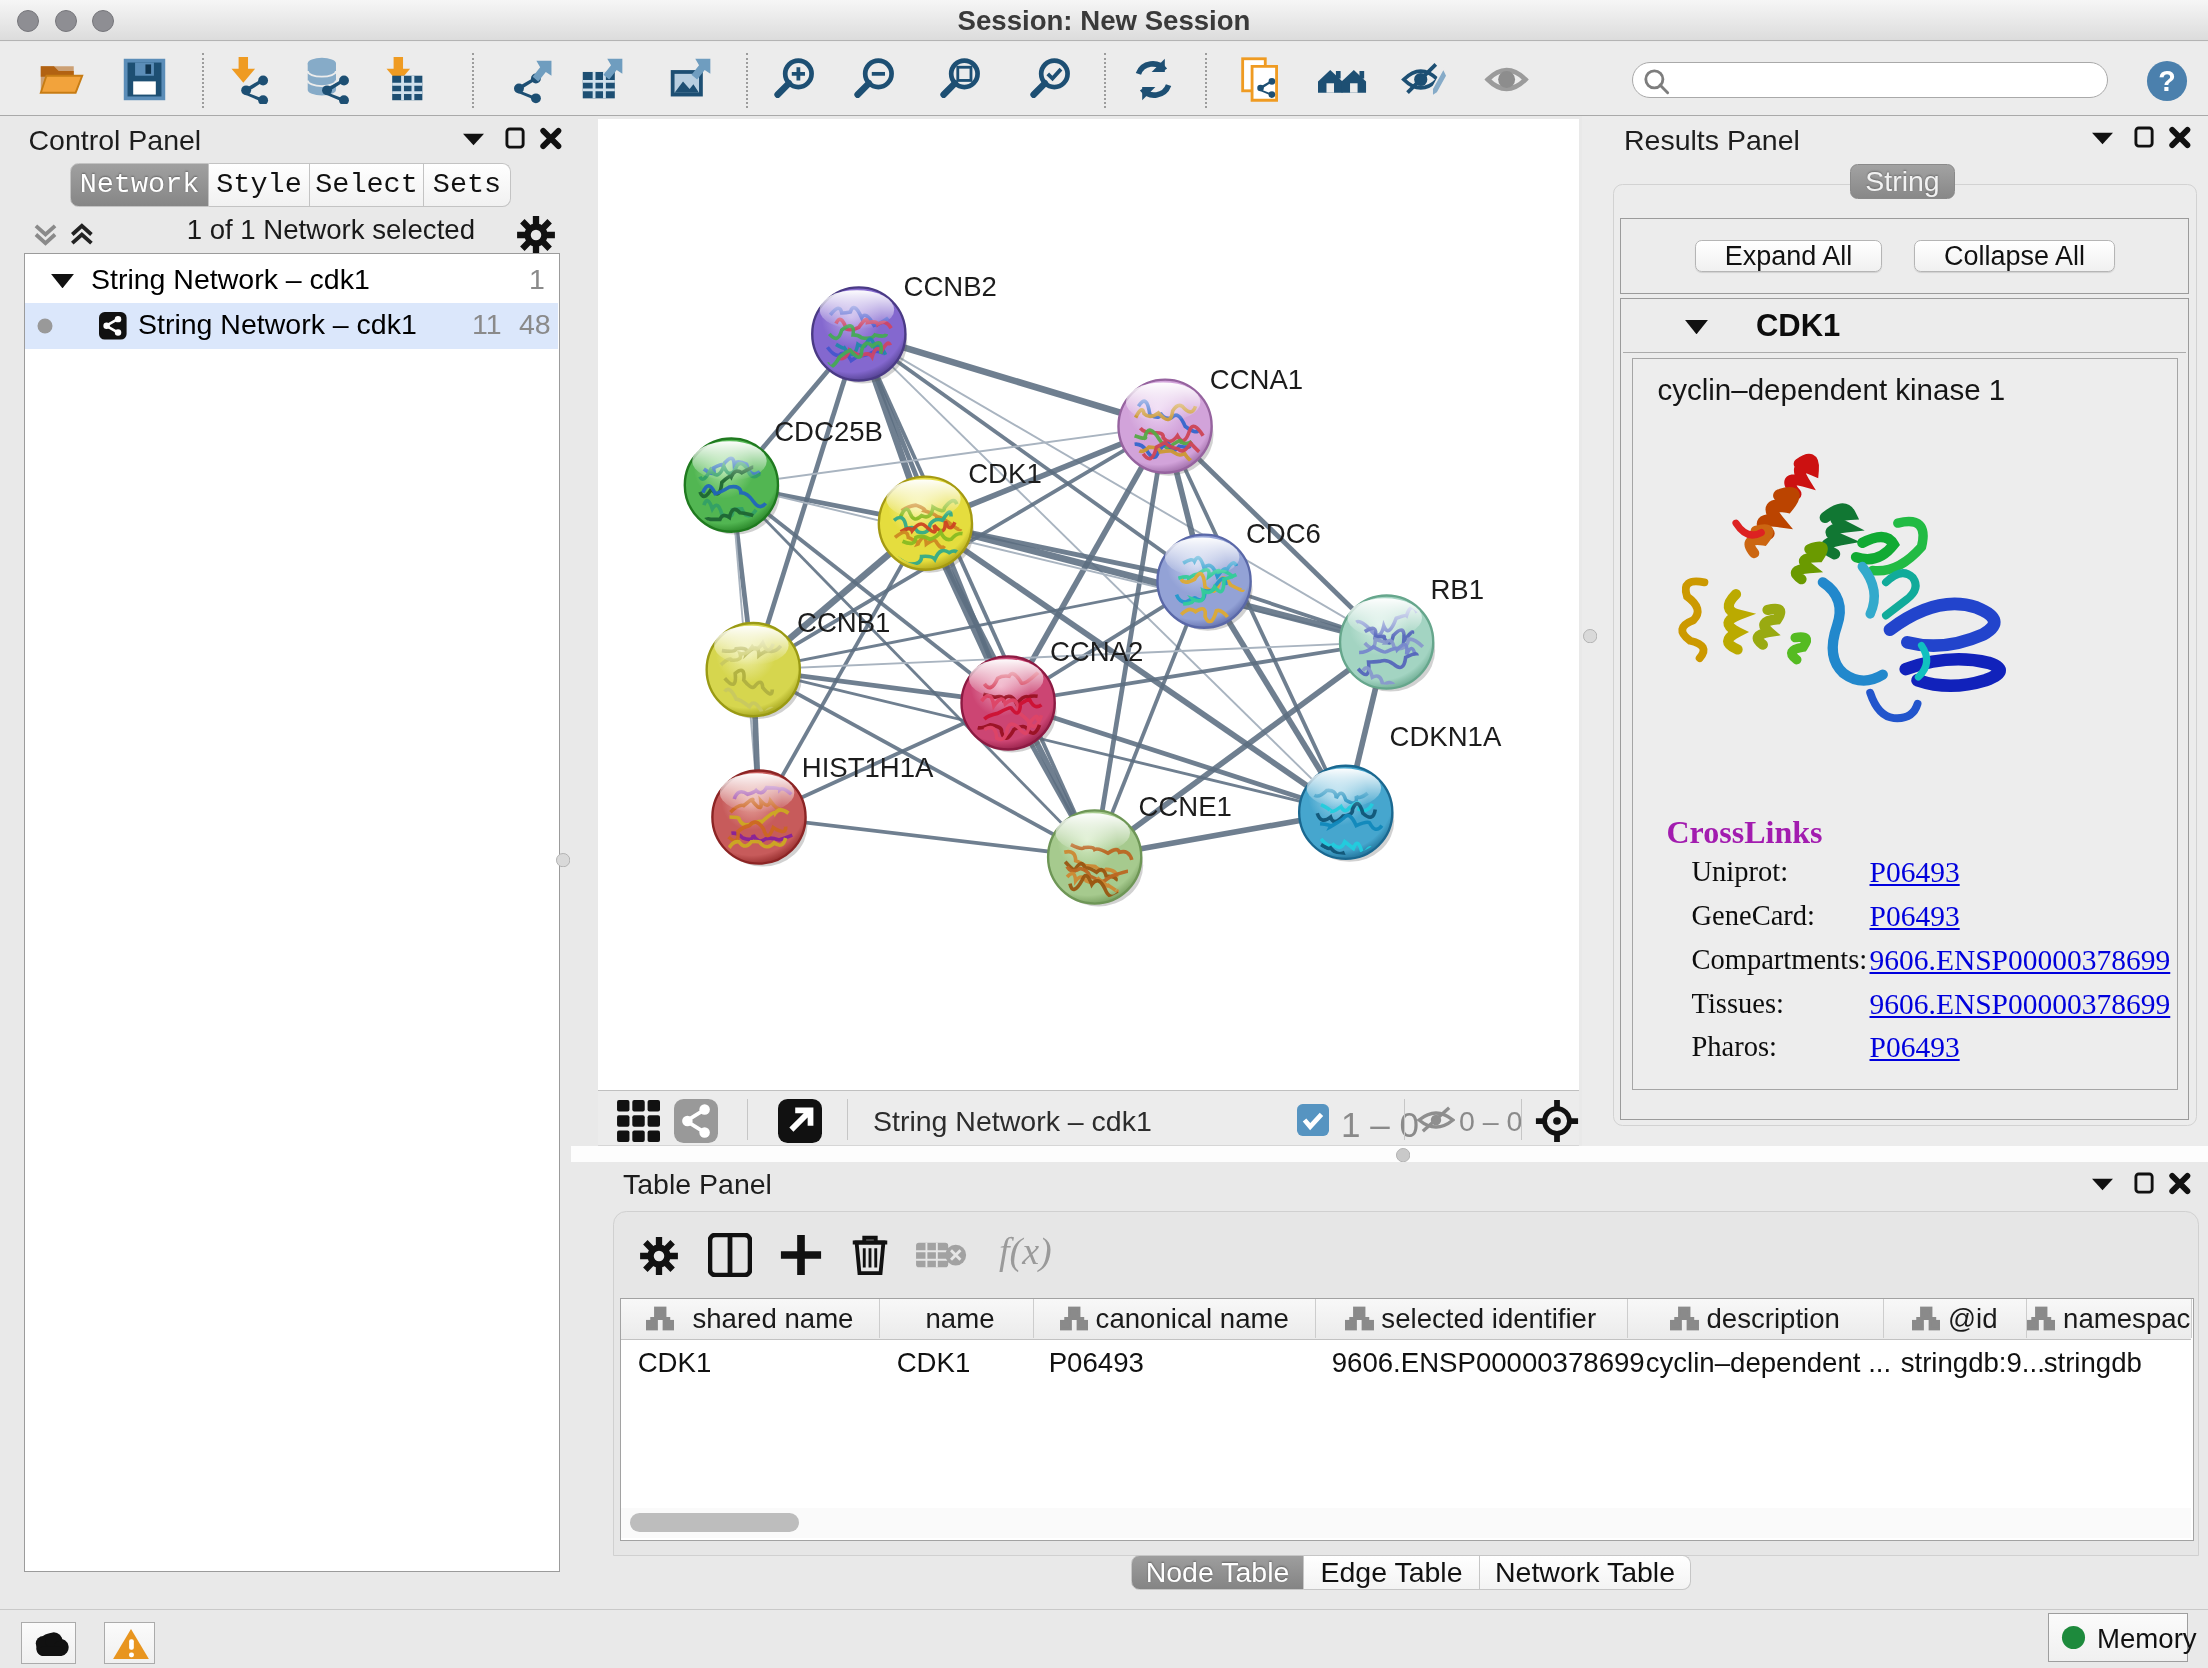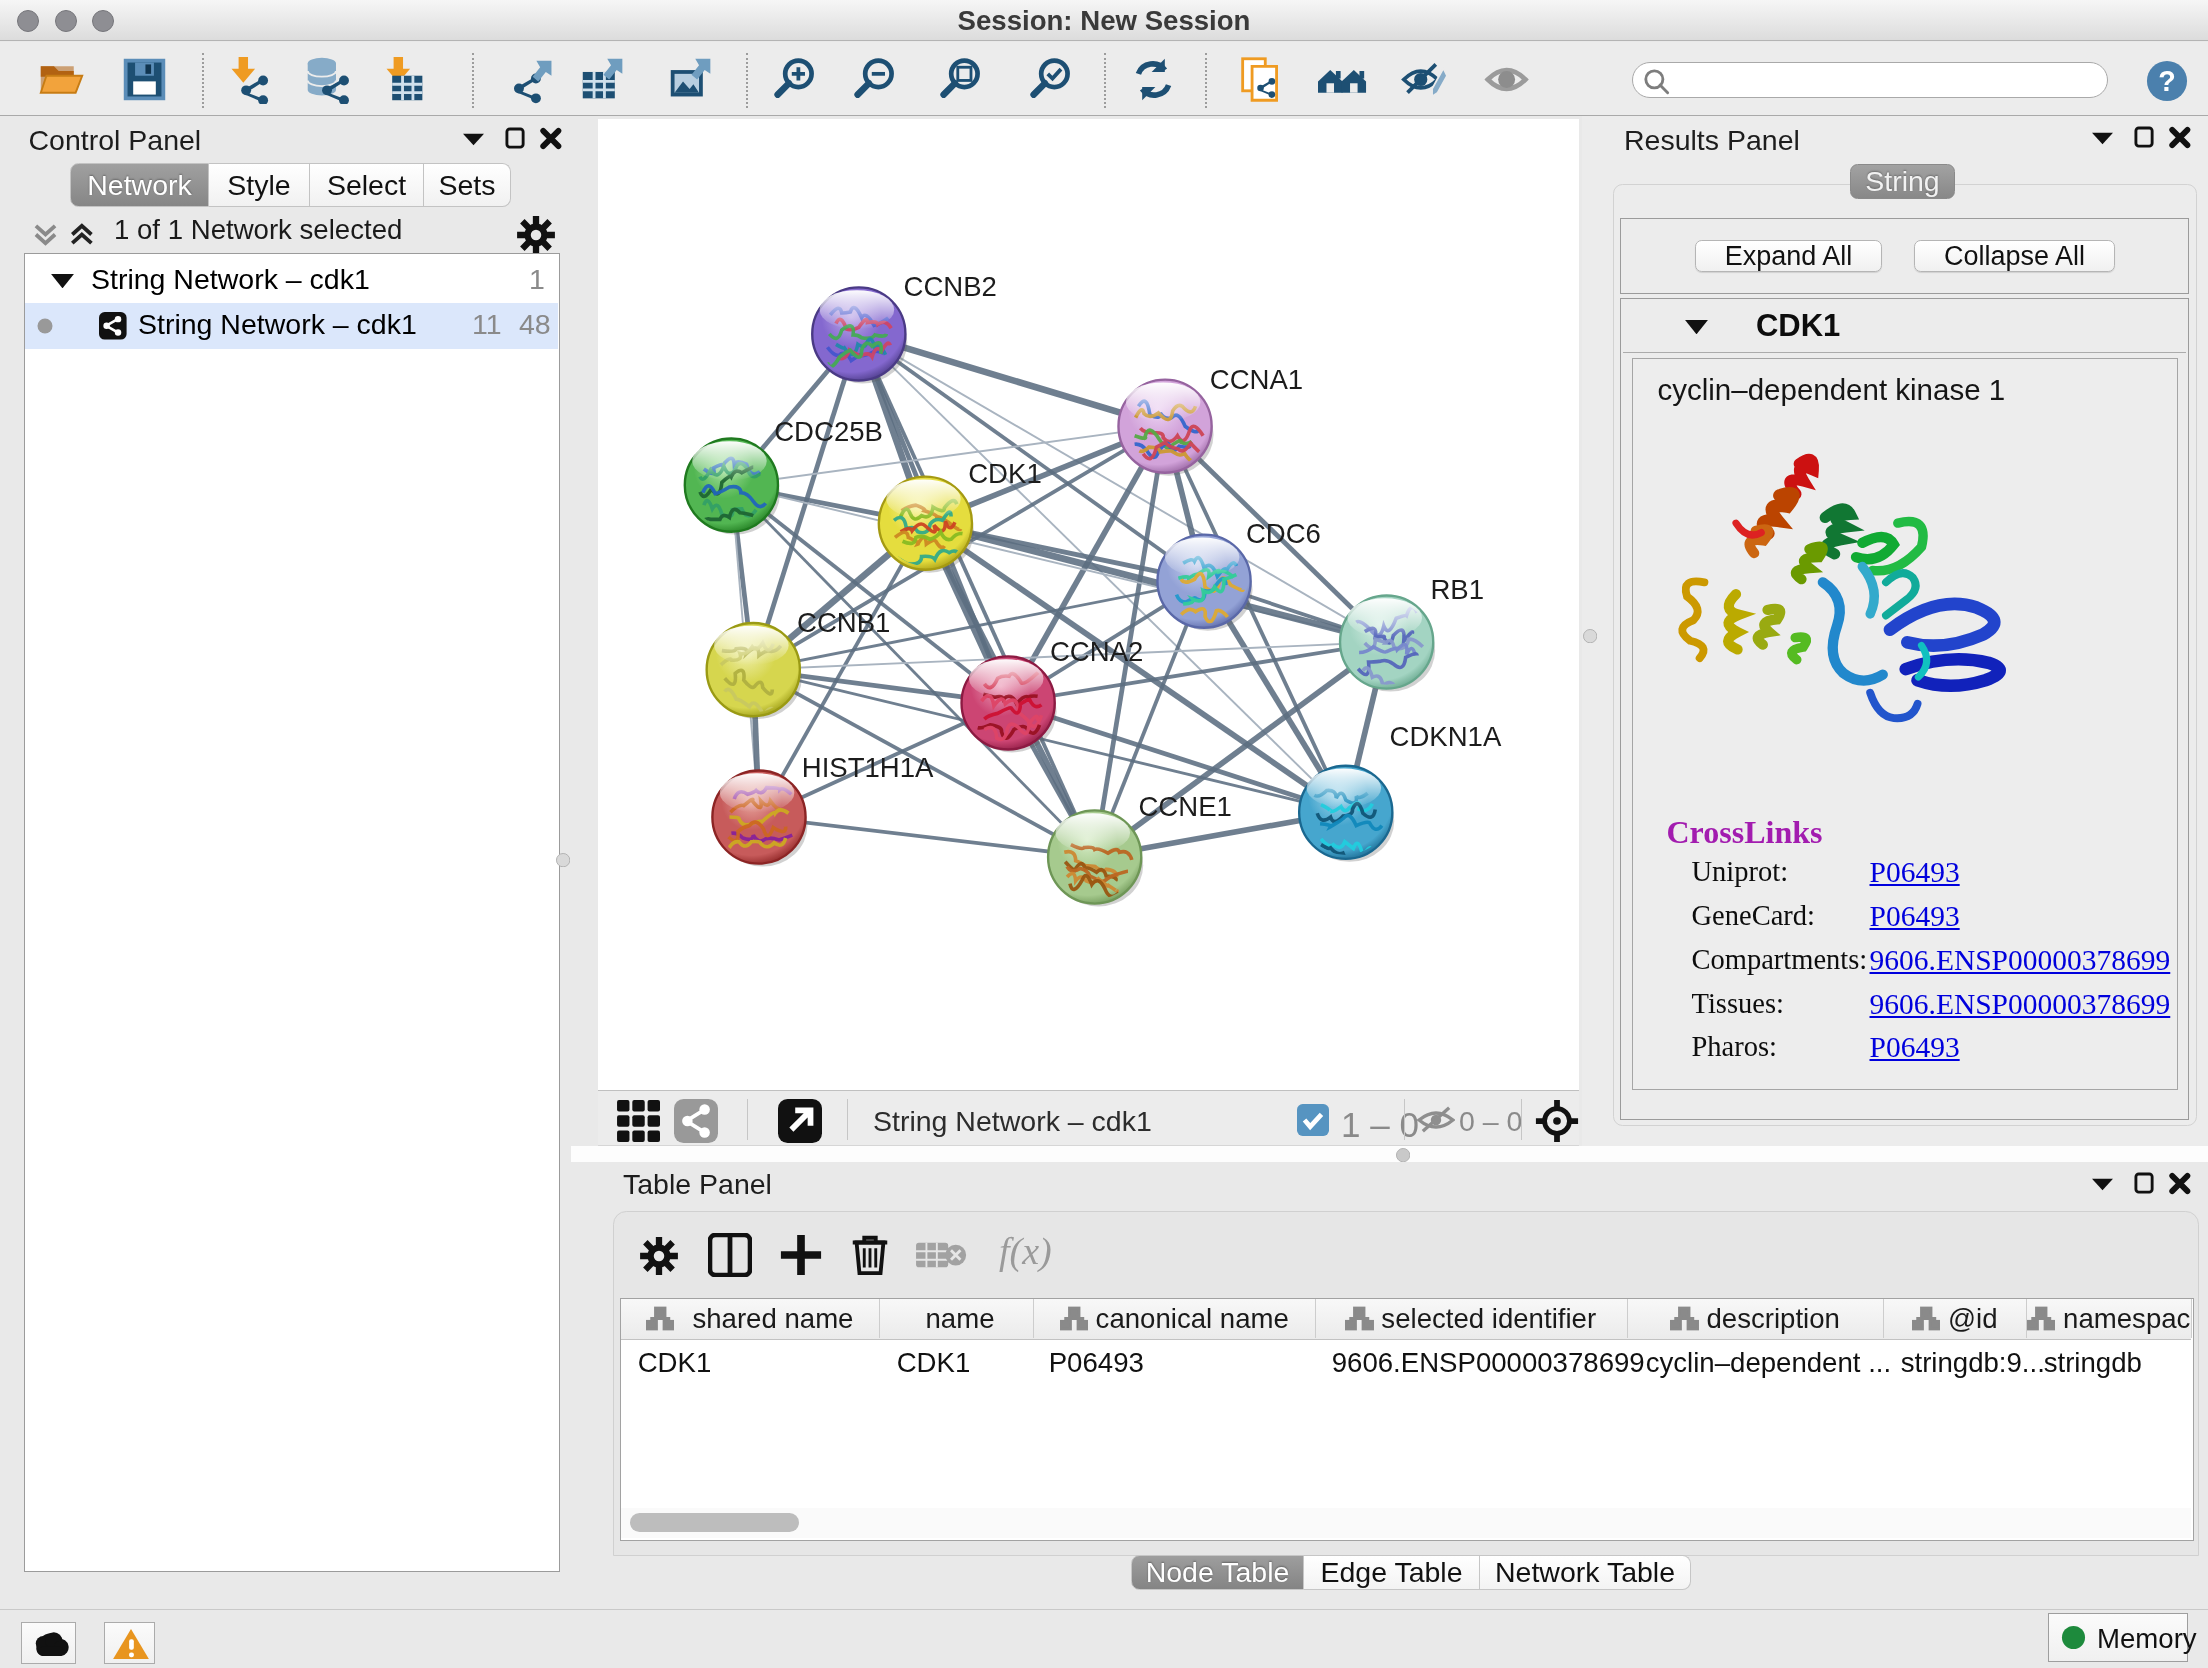--- a/index.html
+++ b/index.html
@@ -13,21 +13,21 @@
 #wtitle { position:absolute; top:4.8px; left:0; width:2208px; text-align:center;
   font-size:27.6px; font-weight:bold; color:#3a3a3a; }
 #toolbar { left:0; top:42px; width:2208px; height:74px; background:#ececec;
   border-bottom:1px solid #a9a9a9; }
 .tsep { position:absolute; top:11.4px; height:55px; width:0;
   border-left:2.9px dotted #9c9c9c; }
 #searchbox { position:absolute; left:1632px; top:20px; width:476px; height:36px;
   background:#fff; border:1.9px solid #a9a9a9; border-radius:18px; }
 #controlpanel { left:0; top:116px; width:598px; height:1494px; background:#e9e9e9; }
 .paneltitle { font-size:28.5px; color:#1d1d1d; }
-.tabrow { position:absolute; display:flex; }
+.tabrow { position:absolute; display:flex;font-family:Liberation Mono, monospace; }
 .tabseg { height:44px; line-height:42px; text-align:center; font-size:28.5px; color:#111;
   background:linear-gradient(#ffffff,#f1f1f1); border:1px solid #c3c3c3; border-left:none; }
 .tabseg.first { border-left:1px solid #c3c3c3; border-radius:8.6px 0 0 8.6px; }
 .tabseg.last { border-radius:0 8.6px 8.6px 0; }
 .tabseg.sel { background:linear-gradient(#a0a0a0,#868686); color:#fff;
   text-shadow:0 -1px 1.9px rgba(0,0,0,.35); }
 #netlist { position:absolute; left:24px; top:253px; width:536px; height:1319px;
   background:#fff; border:1.9px solid #9b9b9b; }
 #netcanvas { left:598px; top:119px; width:981px; height:971px; background:#fff; }
 #netbar { left:598px; top:1090px; width:981px; height:56px; background:#ececec;
@@ -245,21 +245,21 @@
       <path d="M0 7 h22 l-11 12 Z" fill="#111"></path>
       <rect x="46" y="2" width="17" height="19" rx="3" fill="none" stroke="#111" stroke-width="3"></rect>
       <path d="M84 4 l16 16 M100 4 l-16 16" stroke="#111" stroke-width="6" stroke-linecap="round"></path>
     </svg>
   <div class="tabrow" style="left:70px;top:47px">
     <div class="tabseg first sel" style="width:139px">Network</div>
     <div class="tabseg" style="width:101px">Style</div>
     <div class="tabseg" style="width:114px">Select</div>
     <div class="tabseg last" style="width:87px">Sets</div>
   </div>
-  <div class="abs" style="left:114px;top:98px;width:361px;text-align:left;font-size:27.6px;color:#1a1a1a">1 of 1 Network selected</div>
+  <div class="abs" style="left:114px;top:98px;width:361px;text-align:right;font-size:27.6px;color:#1a1a1a">1 of 1 Network selected</div>
 </div>
 <svg class="abs" style="left:34px;top:222px" width="67" height="27" viewBox="0 0 70 28">
     <g fill="none" stroke="#8a8a8a" stroke-width="4">
       <path d="M2 4 l10 9 10-9 M2 13 l10 9 10-9"></path>
     </g>
     <g fill="none" stroke="#222" stroke-width="4">
       <path d="M40 13 l10-9 10 9 M40 22 l10-9 10 9"></path>
     </g>
   </svg>
 <svg class="abs" style="left:515px;top:214px" width="42" height="42" viewBox="0 0 40 40">

